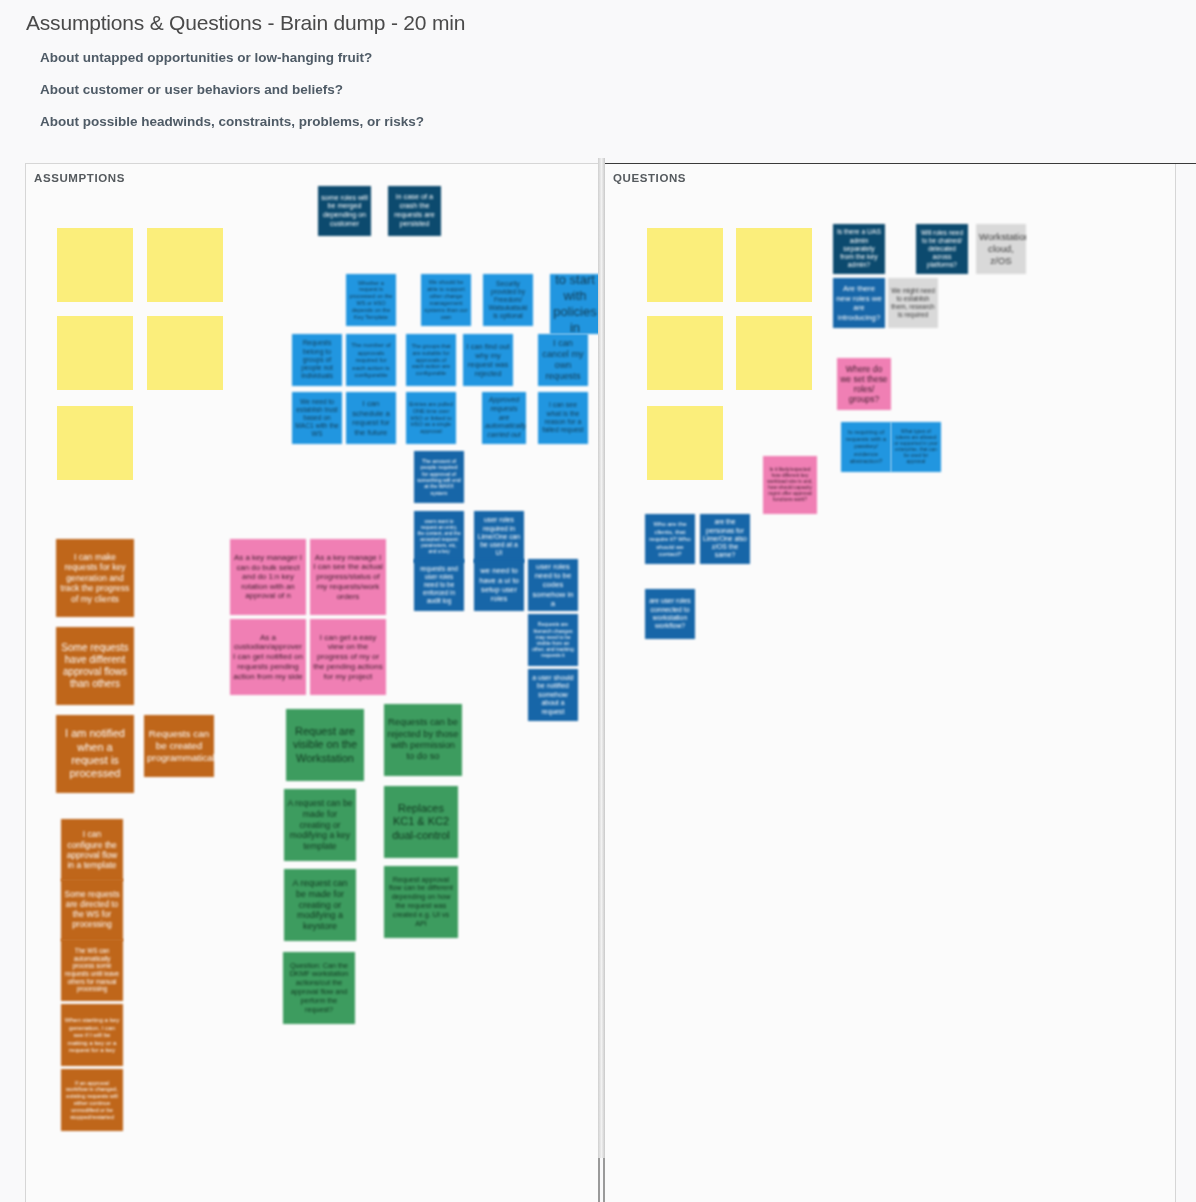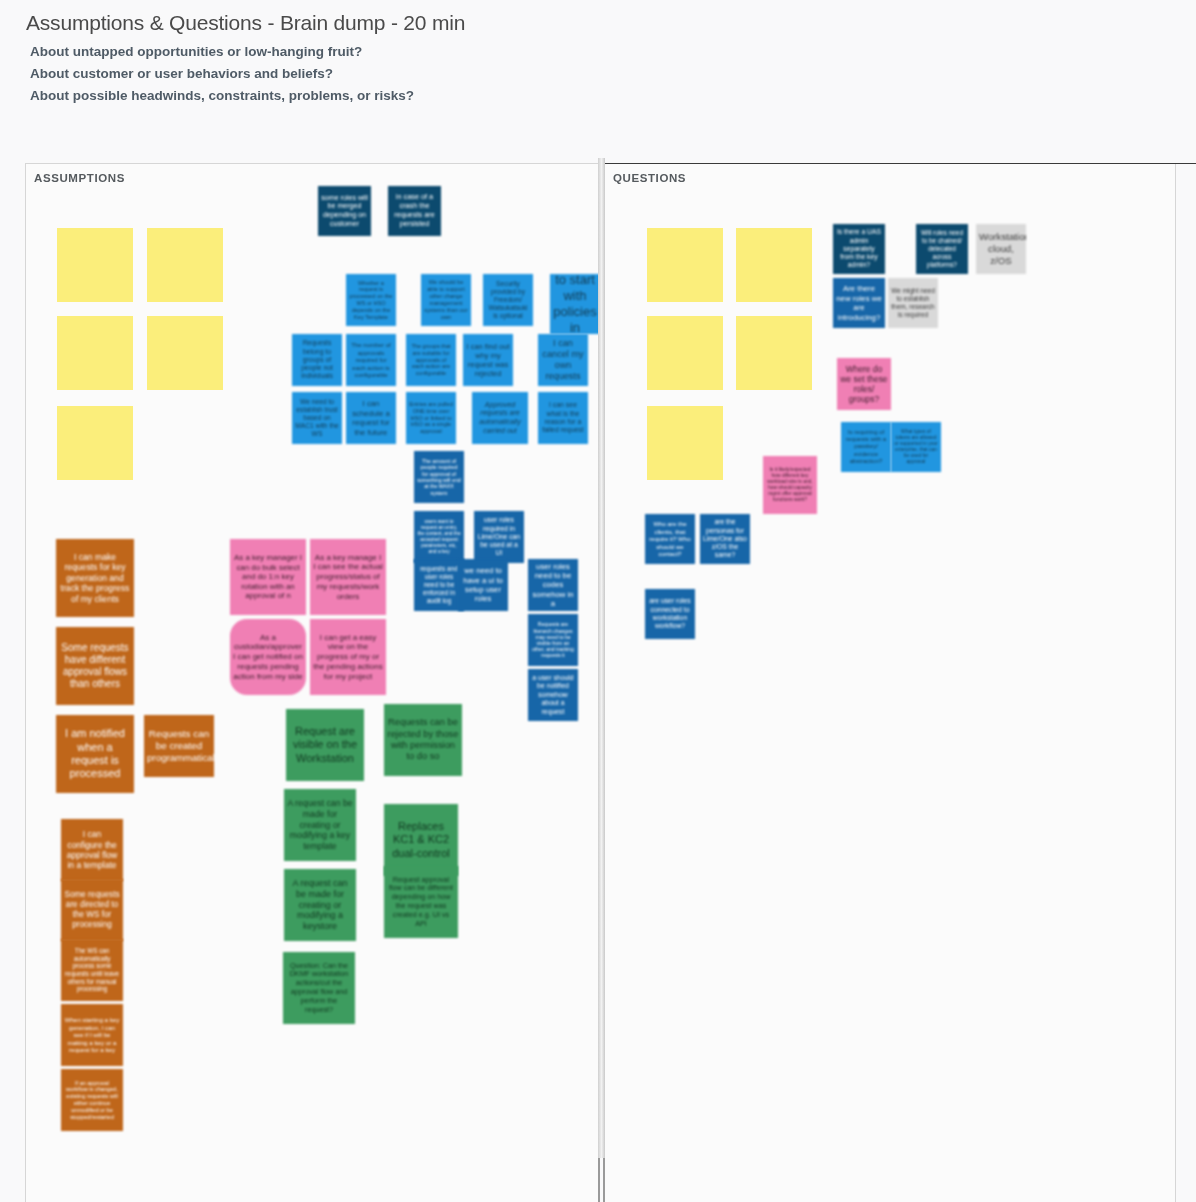--- a/index.html
+++ b/index.html
@@ -13,21 +13,21 @@
   .header{position:absolute;left:26px;top:10px;width:700px;}
   .page-title{
     font-size:21px;color:#4a4a4a;font-weight:400;
     letter-spacing:-0.2px;margin:0 0 8px 0;line-height:1.2;
   }
   .sub-strong{
     font-size:13.5px;color:#222;font-weight:bold;line-height:1.33;
     margin:0;max-width:420px;
   }
   .sub-line{
-    font-size:13.5px;color:#4f5b66;font-weight:bold;line-height:1.33;margin:4px;
+    font-size:13.5px;color:#4f5b66;font-weight:bold;line-height:1.33;margin:14px;
   }
   .board{position:absolute;left:25px;top:163px;width:1150px;height:1039px;}
   .panel{position:absolute;top:0;background:#fbfbfb;}
   .panel-assumptions{
     left:0;width:574px;height:1039px;
     border:1px solid #d6d6d6;border-right:none;
   }
   .panel-questions{
     left:580px;width:570px;height:1039px;
     border:1px solid #d6d6d6;border-left:none;
@@ -134,57 +134,57 @@
         </div>
         <div class="note c-blue" style="left: 266px; top: 228px; width: 50px; height: 52px; font-size: 6.7px;">
           <span>We need to establish trust based on MAC1 with the WS</span>
         </div>
         <div class="note c-blue" style="left: 320px; top: 228px; width: 50px; height: 52px; font-size: 7.8px;">
           <span>I can schedule a request for the future</span>
         </div>
         <div class="note c-blue" style="left: 380px; top: 228px; width: 50px; height: 52px; font-size: 5.6px;">
           <span>Entries are pulled ONE time over HSO or linked to HSO as a single approval</span>
         </div>
-        <div class="note c-blue" style="left: 446px; top: 228px; width: 56px; height: 52px; font-size: 7.1px; font-style: italic;">
+        <div class="note c-blue" style="left: 456px; top: 228px; width: 44px; height: 52px; font-size: 7.1px; font-style: italic;">
           <span>Approved requests are automatically carried out</span>
         </div>
         <div class="note c-blue" style="left: 512px; top: 228px; width: 50px; height: 52px; font-size: 6.9px;">
           <span>I can see what is the reason for a failed request</span>
         </div>
         <div class="note c-dblue" style="left: 388px; top: 287px; width: 50px; height: 52px; font-size: 5.3px;">
           <span>The amount of people required for approval of something will end at the MAXX system</span>
         </div>
         <div class="note c-dblue" style="left: 388px; top: 347px; width: 50px; height: 52px; font-size: 4.9px;">
           <span>users want to request an entry, the content, and the accepted request parameters, etc, and a key</span>
         </div>
         <div class="note c-dblue" style="left: 388px; top: 395px; width: 50px; height: 52px; font-size: 6.5px;">
           <span>requests and user roles need to be enforced in audit log</span>
         </div>
         <div class="note c-dblue" style="left: 448px; top: 347px; width: 50px; height: 52px; font-size: 6.8px;">
           <span>user roles required in Lime/One can be used at a UI</span>
         </div>
-        <div class="note c-dblue" style="left: 432px; top: 395px; width: 50px; height: 52px; font-size: 7.7px;">
+        <div class="note c-dblue" style="left: 448px; top: 395px; width: 50px; height: 52px; font-size: 7.7px;">
           <span>we need to have a ui to setup user roles</span>
         </div>
         <div class="note c-dblue" style="left: 502px; top: 395px; width: 50px; height: 52px; font-size: 7.7px;">
           <span>user roles need to be codes somehow in a</span>
         </div>
         <div class="note c-dblue" style="left: 502px; top: 450px; width: 50px; height: 52px; font-size: 5.1px;">
           <span>Requests are hierarch changes may need to be visible from an other, and tracking requests it</span>
         </div>
         <div class="note c-dblue" style="left: 502px; top: 505px; width: 50px; height: 52px; font-size: 6.9px;">
           <span>a user should be notified somehow about a request</span>
         </div>
         <div class="note c-pink" style="left: 204px; top: 375px; width: 76px; height: 76px; font-size: 7.9px;">
           <span>As a key manager I can do bulk select and do 1:n key rotation with an approval of n</span>
         </div>
         <div class="note c-pink" style="left: 284px; top: 375px; width: 76px; height: 76px; font-size: 8px;">
           <span>As a key manage I I can see the actual progress/status of my requests/work orders</span>
         </div>
-        <div class="note c-pink" style="left: 204px; top: 455px; width: 76px; height: 76px; font-size: 8px; border-radius: 17px;">
+        <div class="note c-pink" style="left: 204px; top: 455px; width: 76px; height: 76px; font-size: 8px;">
           <span>As a custodian/approver I can get notified on requests pending action from my side</span>
         </div>
         <div class="note c-pink" style="left: 284px; top: 455px; width: 76px; height: 76px; font-size: 8px;">
           <span>I can get a easy view on the progress of my or the pending actions for my project</span>
         </div>
         <div class="note c-orange" style="left: 30px; top: 375px; width: 78px; height: 78px; font-size: 8.6px;">
           <span>I can make requests for key generation and track the progress of my clients</span>
         </div>
         <div class="note c-orange" style="left: 30px; top: 463px; width: 78px; height: 78px; font-size: 10px;">
           <span>Some requests have different approval flows than others</span>
@@ -212,21 +212,21 @@
         </div>
         <div class="note c-green" style="left: 260px; top: 545px; width: 78px; height: 72px; font-size: 11px;">
           <span>Request are visible on the Workstation</span>
         </div>
         <div class="note c-green" style="left: 358px; top: 540px; width: 78px; height: 72px; font-size: 9.3px;">
           <span>Requests can be rejected by those with permission to do so</span>
         </div>
         <div class="note c-green" style="left: 258px; top: 625px; width: 72px; height: 72px; font-size: 8.7px;">
           <span>A request can be made for creating or modifying a key template</span>
         </div>
-        <div class="note c-green" style="left: 358px; top: 640px; width: 74px; height: 72px; font-size: 11px; justify-content: flex-end;">
+        <div class="note c-green" style="left: 358px; top: 622px; width: 74px; height: 72px; font-size: 11px; justify-content: flex-end;">
           <span>Replaces KC1 &amp; KC2 dual-control</span>
         </div>
         <div class="note c-green" style="left: 258px; top: 705px; width: 72px; height: 72px; font-size: 9px;">
           <span>A request can be made for creating or modifying a keystore</span>
         </div>
         <div class="note c-green" style="left: 358px; top: 702px; width: 74px; height: 72px; font-size: 7.2px;">
           <span>Request approval flow can be different depending on how the request was created e.g. UI vs API</span>
         </div>
         <div class="note c-green" style="left: 257px; top: 788px; width: 72px; height: 72px; font-size: 7.2px;">
           <span>Question: Can the DKMF workstation actions/cut the approval flow and perform the request?</span>

